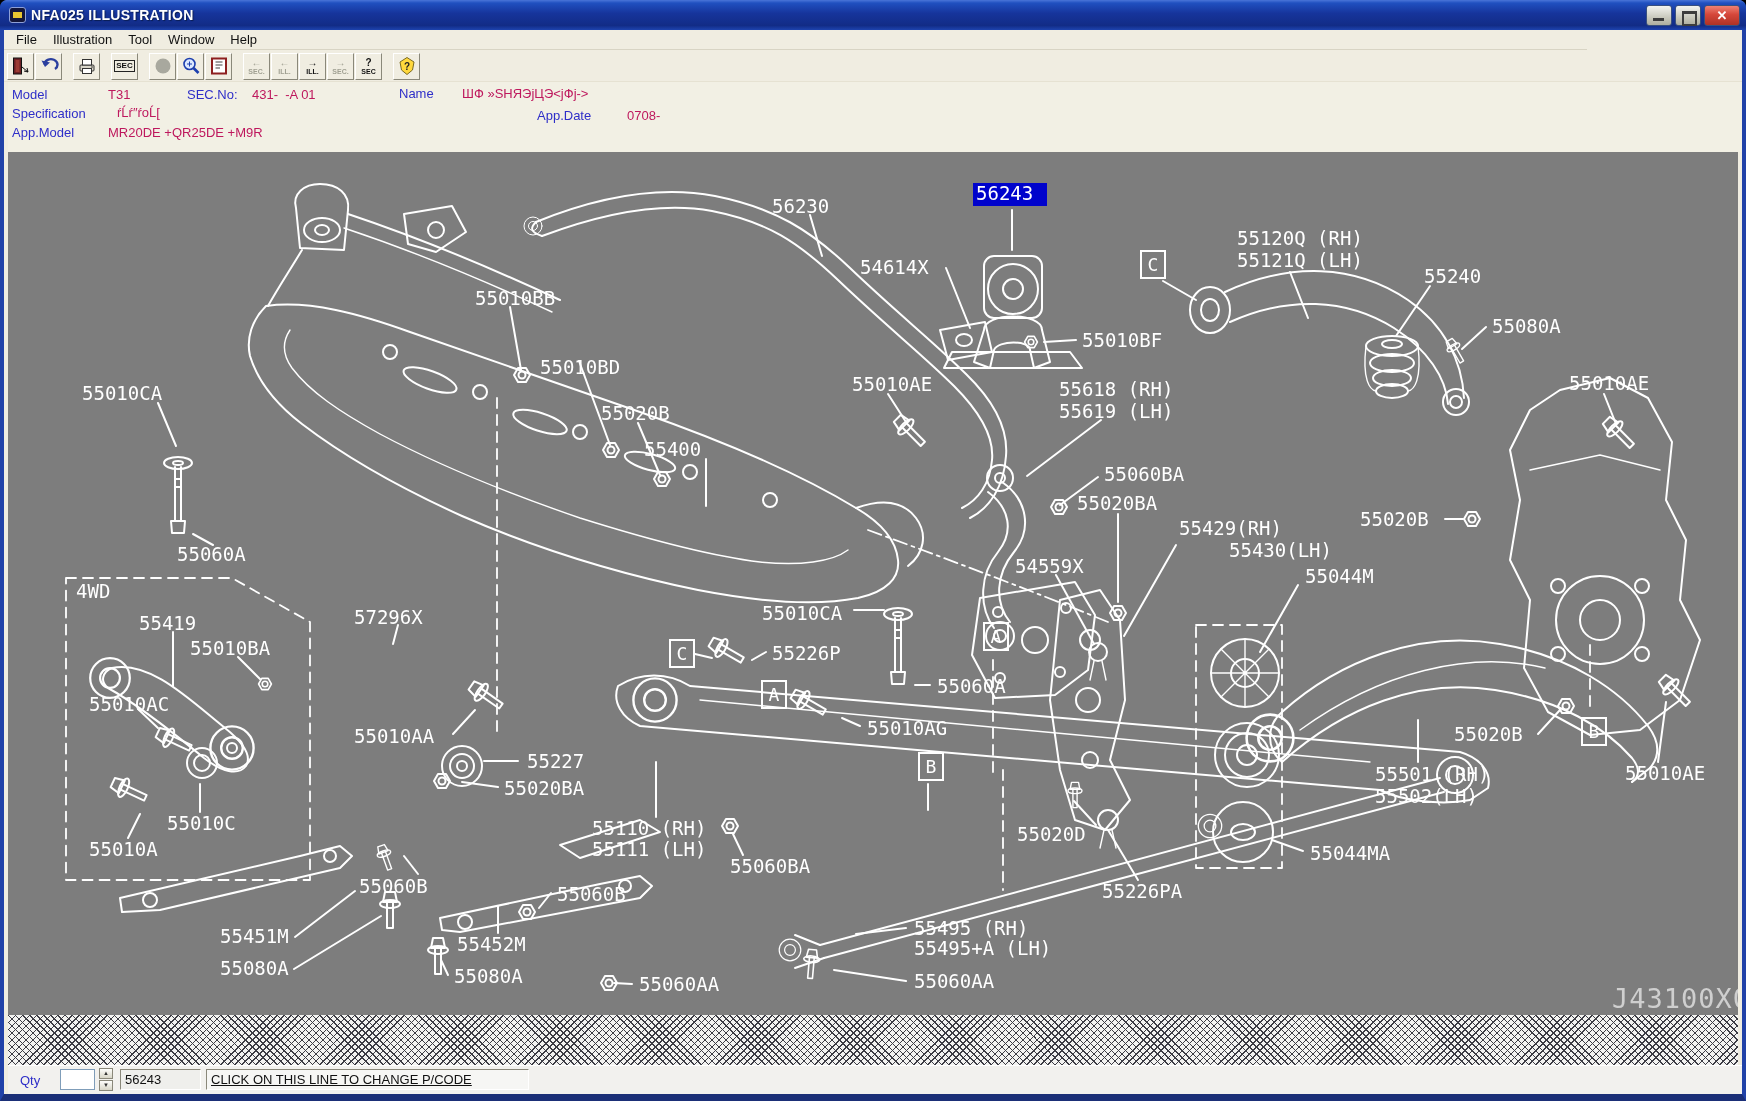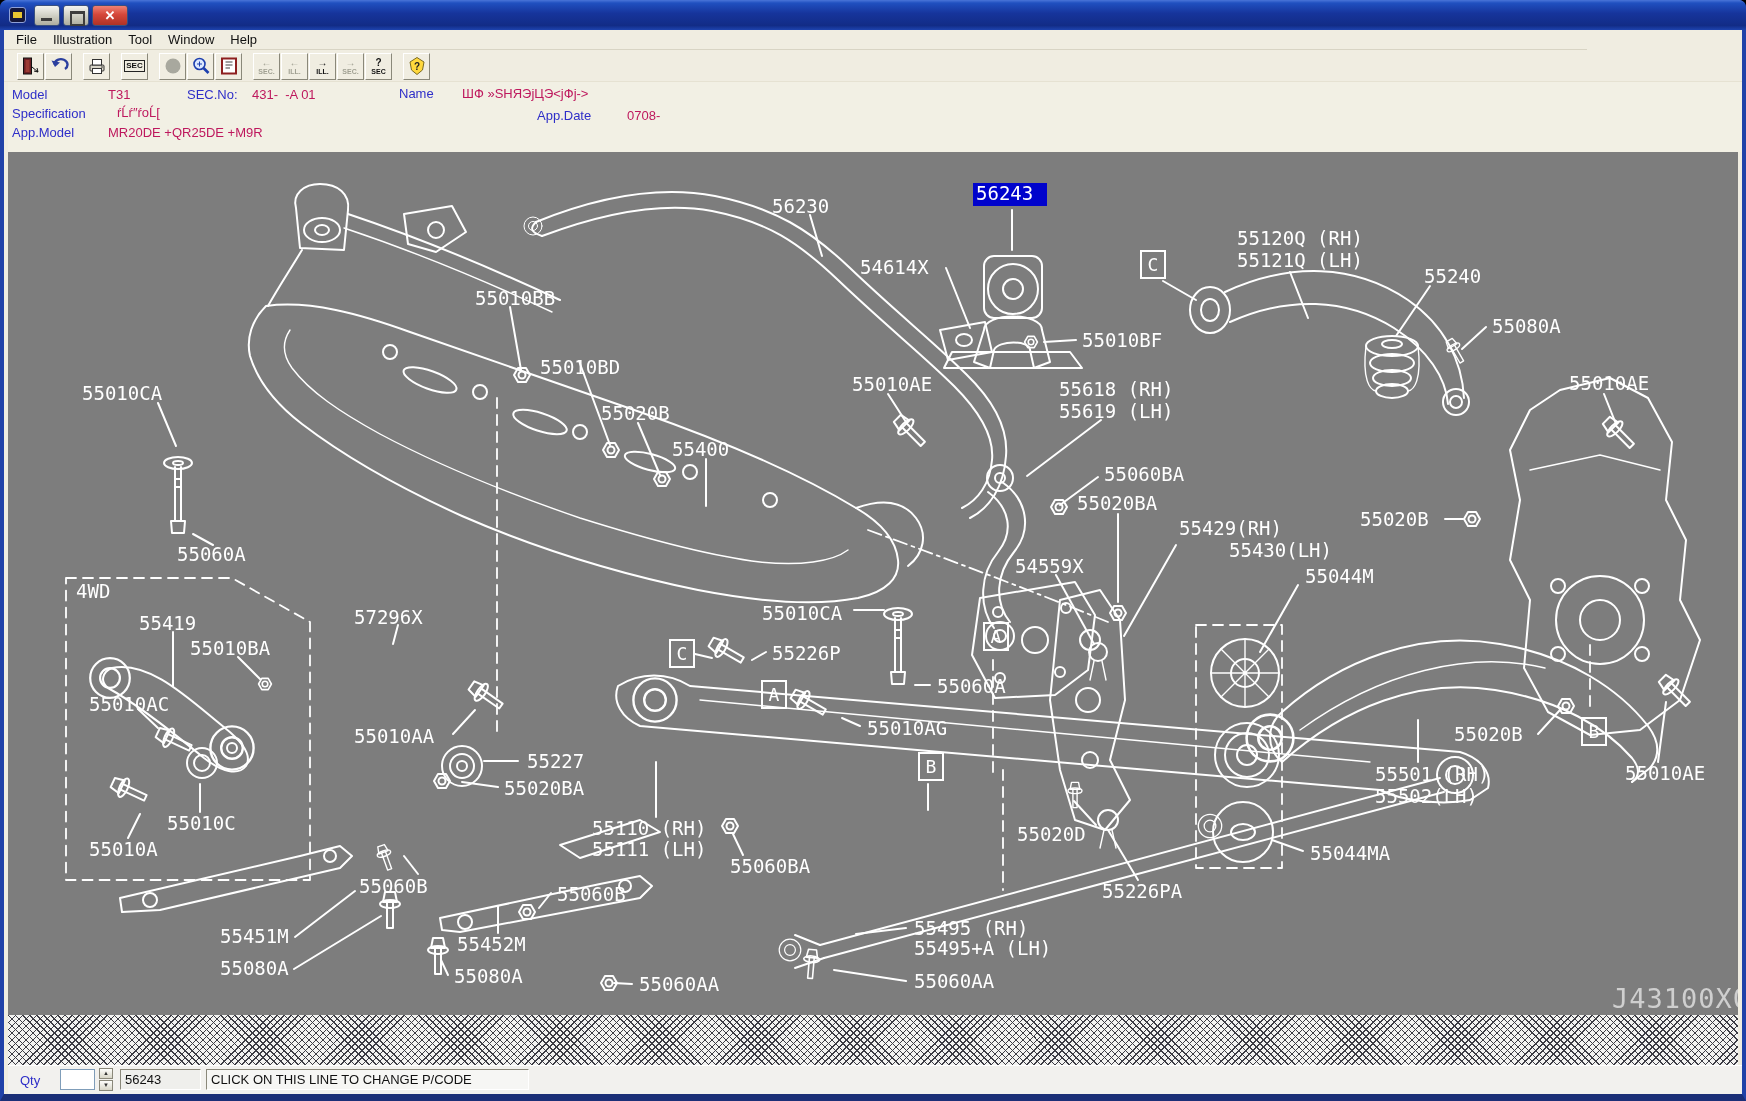--- a/index.html
+++ b/index.html
@@ -14,21 +14,21 @@
   .app-icon::after{content:"";position:absolute;left:3px;top:4px;width:9px;height:6px;background:#e8c532;}
   .title-text{color:#fff;font-weight:bold;font-size:14px;letter-spacing:.3px;text-shadow:1px 1px 1px #0a1d52;flex:1;}
   .winbtn{height:21px;margin-left:3px;border-radius:3px;border:1px solid #39507e;position:relative;flex:none;}
   .btn-min,.btn-max{width:26px;background:linear-gradient(180deg,#f4f4f0,#c9c9bd 60%,#aeae9f);}
   .btn-close{width:36px;background:linear-gradient(180deg,#ef8173,#d5473a 45%,#b03225);color:#fff;font-weight:bold;font-size:13px;text-align:center;line-height:19px;}
   .btn-min::after{content:"";position:absolute;left:6px;bottom:4px;width:11px;height:3px;background:#3d3d3d;}
   .btn-max::after{content:"";position:absolute;left:6px;top:5px;width:11px;height:10px;border:2px solid #3d3d3d;border-top-width:3px;}
   
   .menubar{position:absolute;left:0;top:30px;width:1583px;height:20px;background:#f0ede1;border-bottom:1px solid #d8d4c4;display:flex;align-items:center;padding-left:4px;}
   .menu-item{font-size:13px;color:#111;padding:1px 8px;}
-  .toolbar{position:absolute;left:0;top:51px;width:1738px;height:31px;background:#f0ede1;display:flex;align-items:center;padding-left:12px;border-bottom:1px solid #e6e2d2;}
+  .toolbar{position:absolute;left:0;top:51px;width:1738px;height:31px;background:#f0ede1;display:flex;align-items:center;padding-left:2px;border-bottom:1px solid #e6e2d2;}
   .tbtn{width:27px;height:27px;margin-left:1px;background:#f0ede1;border:1px solid;border-color:#fff #8a887a #8a887a #fff;display:flex;align-items:center;justify-content:center;flex:none;}
   .tbtn svg{width:20px;height:20px;}
   .tbtn.gap{margin-left:11px;}
   .seclbl{font-size:8px;font-weight:bold;border:1px solid #222;padding:1px 1px;color:#111;line-height:1;}
   .nav{display:flex;flex-direction:column;align-items:center;line-height:1;}
   .navarr{font-size:10px;font-weight:bold;color:#111;height:10px;}
   .navlbl{font-size:7px;font-weight:bold;color:#111;letter-spacing:0;}
   .tbtn.disabled .navarr,.tbtn.disabled .navlbl{color:#a0a092;}
   
   .infobar{position:absolute;left:4px;top:82px;width:1734px;height:70px;background:#f2f0e4;font-size:13px;}
@@ -58,29 +58,30 @@
     background-image:repeating-linear-gradient(45deg,#3c3c44 0 1px,transparent 1px 5px),
                      repeating-linear-gradient(135deg,#3c3c44 0 1px,transparent 1px 5px);}
   .bottombar{position:absolute;left:4px;top:1065px;width:1734px;height:29px;background:#f2f1ee;border-top:1px solid #fff;font-size:13px;}
   .bottombar *{position:absolute;}
   .qty-label{left:12px;top:7px;color:#2e2ec8;}
   .qty-input{left:52px;top:3px;width:35px;height:21px;border:1px solid #7f9db9;background:#fff;font-size:13px;padding:1px 3px;font-family:"Liberation Sans",sans-serif;}
   .spinner{left:91px;top:2px;width:14px;height:23px;}
   .spin-up,.spin-dn{left:0;width:14px;height:11px;background:linear-gradient(180deg,#fdfdfb,#d8d6c8);border:1px solid #8a887a;font-size:6px;text-align:center;line-height:9px;color:#333;}
   .spin-up{top:0;} .spin-dn{top:12px;}
   .pcode-field{left:112px;top:3px;width:81px;height:21px;border:1px solid;border-color:#8a887a #fff #fff #8a887a;background:#efefec;color:#111;padding:2px 4px;}
-  .hint-field{left:198px;top:3px;width:323px;height:21px;border:1px solid;border-color:#8a887a #fff #fff #8a887a;background:#f6f6f4;color:#111;padding:2px 4px;white-space:nowrap;overflow:hidden;}
+  .hint-field{left:198px;top:3px;width:323px;height:21px;border:1px solid;border-color:#8a887a #fff #fff #8a887a;background:#f6f6f4;color:#111;padding:2px 4px;white-space:nowrap;overflow:hidden;text-decoration:underline;}
 </style>
 </head>
 <body>
 
 <div class="window">
 
   <div class="titlebar">
     <span class="app-icon"></span>
+    <span class="title-text">NFA025  ILLUSTRATION</span>
     <span class="winbtn btn-min"></span>
     <span class="winbtn btn-max"></span>
     <span class="winbtn btn-close">✕</span>
   </div>
 
   <div class="menubar">
       <span class="menu-item">File</span>
       <span class="menu-item">Illustration</span>
       <span class="menu-item">Tool</span>
       <span class="menu-item">Window</span>
@@ -436,21 +437,21 @@
         <div class="plabel marker" style="left: 1132px; top: 98px;">C</div>
         <div class="plabel part" style="left: 1229px; top: 77px;">55120Q (RH)</div>
         <div class="plabel part" style="left: 1229px; top: 99px;">55121Q (LH)</div>
         <div class="plabel part" style="left: 1416px; top: 115px;">55240</div>
         <div class="plabel part" style="left: 1484px; top: 165px;">55080A</div>
         <div class="plabel part" style="left: 1561px; top: 222px;">55010AE</div>
         <div class="plabel part" style="left: 467px; top: 137px;">55010BB</div>
         <div class="plabel part" style="left: 532px; top: 206px;">55010BD</div>
         <div class="plabel part" style="left: 74px; top: 232px;">55010CA</div>
         <div class="plabel part" style="left: 593px; top: 252px;">55020B</div>
-        <div class="plabel part" style="left: 664px; top: 288px;">55400</div>
+        <div class="plabel part" style="left: 636px; top: 288px;">55400</div>
         <div class="plabel part" style="left: 844px; top: 223px;">55010AE</div>
         <div class="plabel part" style="left: 1051px; top: 228px;">55618 (RH)</div>
         <div class="plabel part" style="left: 1051px; top: 250px;">55619 (LH)</div>
         <div class="plabel part" style="left: 1096px; top: 313px;">55060BA</div>
         <div class="plabel part" style="left: 1069px; top: 342px;">55020BA</div>
         <div class="plabel part" style="left: 169px; top: 393px;">55060A</div>
         <div class="plabel part" style="left: 1171px; top: 367px;">55429(RH)</div>
         <div class="plabel part" style="left: 1221px; top: 389px;">55430(LH)</div>
         <div class="plabel part" style="left: 1007px; top: 405px;">54559X</div>
         <div class="plabel part" style="left: 1297px; top: 415px;">55044M</div>

